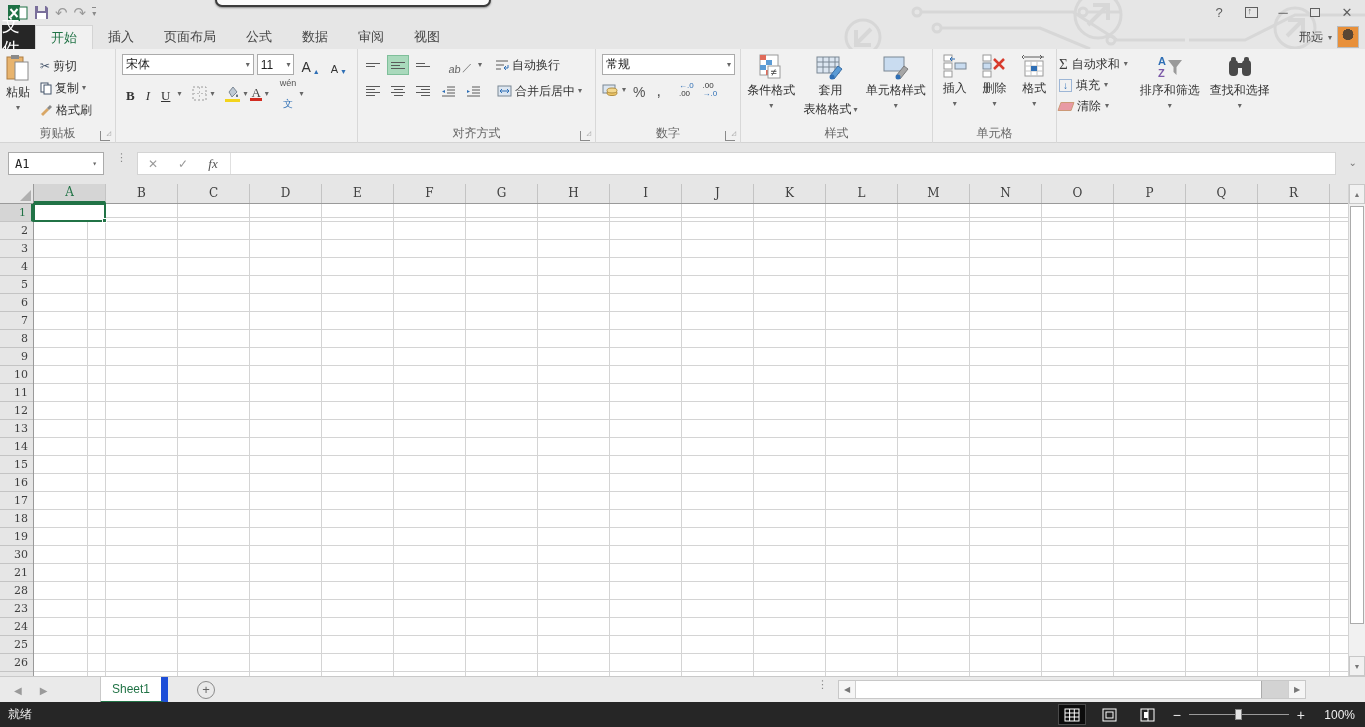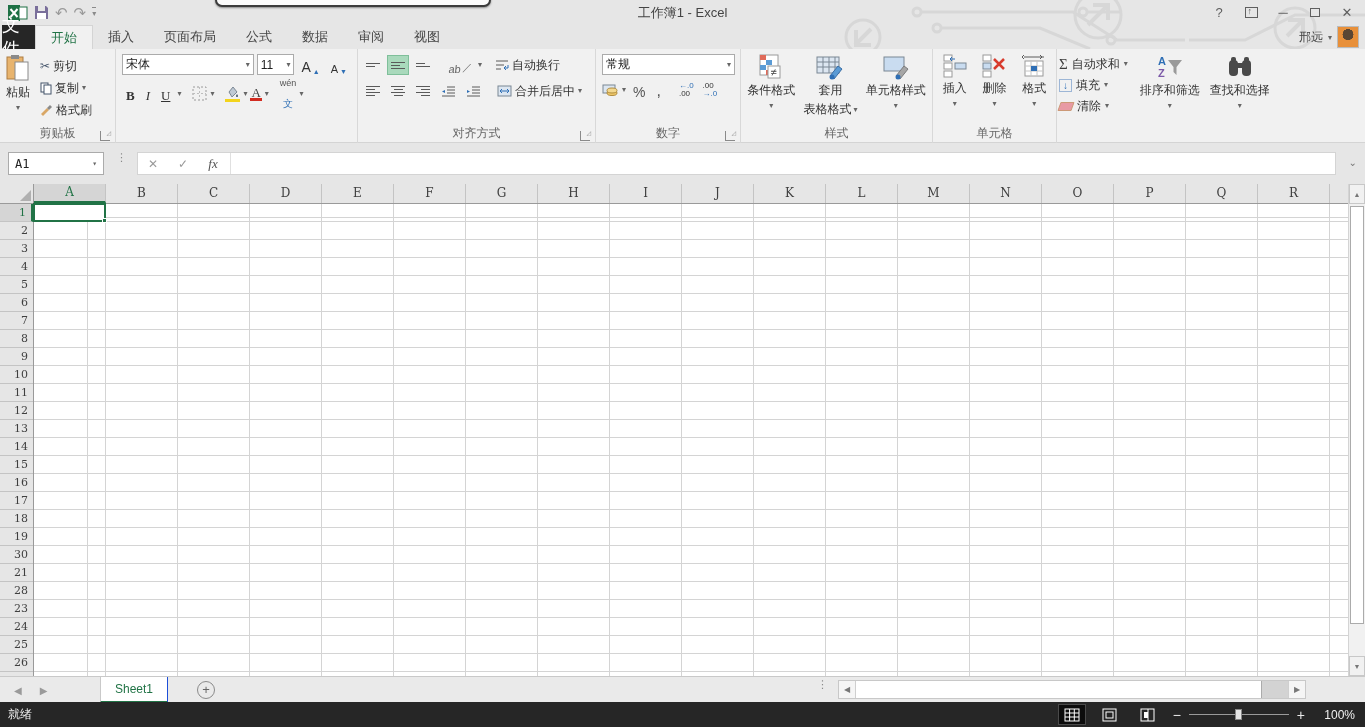--- a/index.html
+++ b/index.html
@@ -122,21 +122,21 @@
 
   
   .vscroll { position:absolute; right:0; top:184px; width:17px; height:492px; background:#f1f1f1; border-left:1px solid #d4d4d4; }
   .vs-btn { height:20px; display:flex; align-items:center; justify-content:center; background:#f1f1f1; border:1px solid #c8c8c8; color:#777; font-size:7px; }
   .vs-thumb { position:absolute; left:1px; right:1px; top:22px; height:418px; background:#fff; border:1px solid #ababab; }
   .vs-btn.down { position:absolute; bottom:0; left:0; right:0; }
 
   
   .sheetbar { position:absolute; left:0; top:676px; width:1365px; height:26px; background:#eaeaea; border-top:1px solid #c9c9c9; }
   .sheetnav { position:absolute; left:14px; top:0; height:26px; display:flex; align-items:center; gap:18px; color:#9a9a9a; font-size:10px; }
-  .sheettab { position:absolute; left:100px; top:0; height:26px; width:68px; background:#fff; border-left:1px solid #c9c9c9; border-right:1px solid #1d4ed8; border-bottom:2px solid #217346; display:flex; align-items:center; justify-content:center; color:#217346; font-size:12px; }
+  .sheettab { position:absolute; left:100px; top:0; height:26px; width:68px; background:#fff; border-left:1px solid #c9c9c9; border-right:7px solid #1d4ed8; border-bottom:2px solid #217346; display:flex; align-items:center; justify-content:center; color:#217346; font-size:12px; }
   .addsheet { position:absolute; left:197px; top:4px; width:18px; height:18px; border:1px solid #8a8a8a; border-radius:50%; color:#666; font-size:13px; line-height:16px; text-align:center; }
   .hdots { position:absolute; left:817px; top:5px; color:#8a8a8a; font-size:11px; line-height:5px; }
   .hscroll { position:absolute; left:838px; top:3px; width:468px; height:19px; background:#e0e0e0; border:1px solid #c8c8c8; display:flex; align-items:stretch; }
   .hs-btn { width:17px; display:flex; align-items:center; justify-content:center; background:#f5f5f5; color:#777; font-size:8px; border-right:1px solid #cfcfcf; }
   .hs-btn.right { border-right:none; border-left:1px solid #cfcfcf; }
   .hs-thumb { width:406px; background:#fff; border-right:1px solid #ababab; }
   .hs-track { flex:1; background:#d3d3d3; }
 
   
   .statusbar { position:absolute; left:0; top:702px; width:1365px; height:25px; background:#262626; color:#fff; display:flex; align-items:center; }
@@ -183,21 +183,20 @@
         </svg>
         <svg width="15" height="15" viewBox="0 0 15 15">
           <path d="M1 1 h11 l2 2 v11 h-13 z" fill="#7a6f9b"></path>
           <rect x="4" y="1" width="7" height="5" fill="#e6e6e6"></rect>
           <rect x="3" y="8" width="9" height="6" fill="#fff"></rect>
         </svg>
         <span class="qat-btn">↶</span>
         <span class="qat-btn">↷</span>
         <span class="qat-caret">▾</span>
       </div>
-      <div class="title-text">工作簿1 - Excel</div>
       <div class="win-controls">
         <div class="win-btn">?</div>
         <div class="win-btn">
             <span class="ribbondisp-glyph"></span>
           </div>
         <div class="win-btn">─</div>
         <div class="win-btn">
             <span class="restore-glyph"></span>
           </div>
         <div class="win-btn">✕</div>

